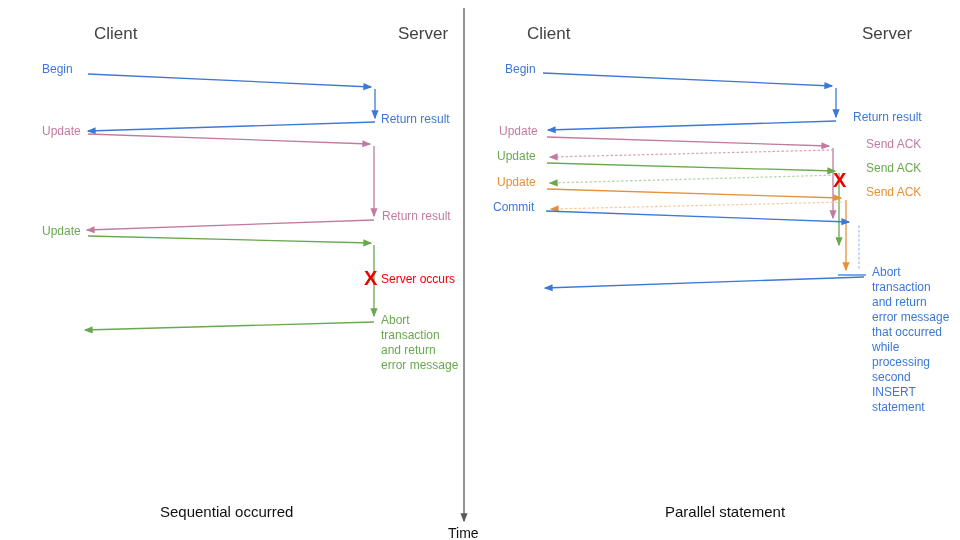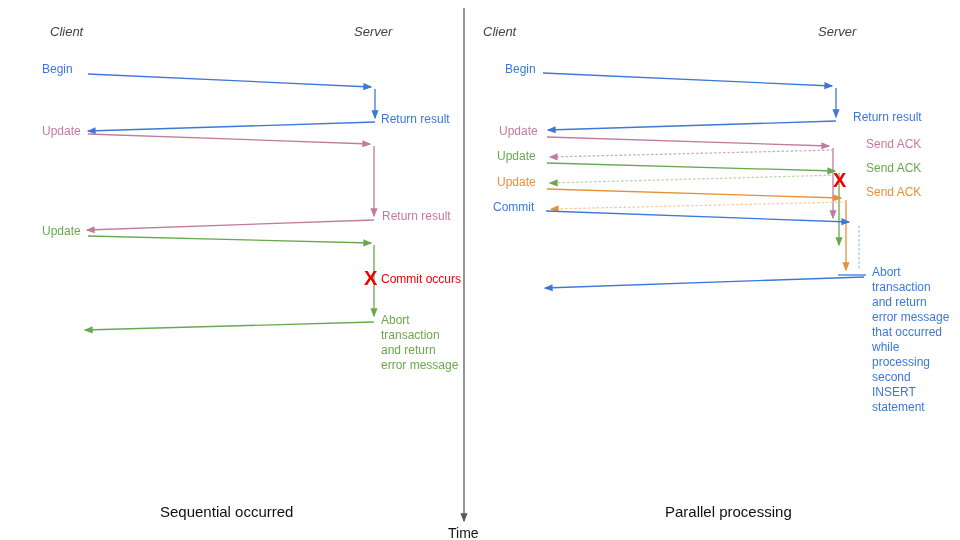--- a/index.html
+++ b/index.html
@@ -4,22 +4,23 @@
 <style>
   html,body{margin:0;padding:0;background:#ffffff;}
   #canvas{
     position:relative;width:960px;height:540px;overflow:hidden;
     background:#ffffff;
     font-family:"Liberation Sans", sans-serif;
   }
   #arrows{position:absolute;left:0;top:0;}
   #labels{position:absolute;left:0;top:0;width:960px;height:472px;}
   .hdr{
-    position:absolute;font-style:italic;font-size:13px;color:#434343;
+    position:absolute;font-size:17px;color:#434343;
     white-space:nowrap;
+    margin-left:44px;
   }
   .title{position:absolute;font-size:15px;color:#111111;white-space:nowrap;}
   .time-label{position:absolute;font-size:14px;color:#111111;white-space:nowrap;}
   .msg{
     position:absolute;font-size:12px;line-height:15px;white-space:pre-line;
   }
 </style>
 </head>
 <body>
 
@@ -70,21 +71,21 @@
       <line x1="864" y1="277" x2="545" y2="288" stroke="#3c78d8" stroke-width="1.3" marker-end="url(#ah-blue)"></line>
     </svg>
 
   <div id="labels">
       <div class="msg" style="left: 42px; top: 62px; color: rgb(60, 120, 216);">Begin</div>
       <div class="msg" style="left: 381px; top: 112px; color: rgb(60, 120, 216);">Return result</div>
       <div class="msg" style="left: 42px; top: 124px; color: rgb(194, 123, 160);">Update</div>
       <div class="msg" style="left: 382px; top: 209px; color: rgb(194, 123, 160);">Return result</div>
       <div class="msg" style="left: 42px; top: 224px; color: rgb(106, 168, 79);">Update</div>
       <div class="msg" style="left: 364px; top: 268px; color: rgb(238, 0, 0); font-weight: 700; font-size: 20px; line-height: 20px;">X</div>
-      <div class="msg" style="left: 381px; top: 272px; color: rgb(238, 0, 0);">Commit occurs</div>
+      <div class="msg" style="left: 381px; top: 272px; color: rgb(238, 0, 0);">Server occurs</div>
       <div class="msg" style="left: 381px; top: 313px; color: rgb(106, 168, 79);">Abort
 transaction
 and return
 error message</div>
       <div class="msg" style="left: 505px; top: 62px; color: rgb(60, 120, 216);">Begin</div>
       <div class="msg" style="left: 853px; top: 110px; color: rgb(60, 120, 216);">Return result</div>
       <div class="msg" style="left: 499px; top: 124px; color: rgb(194, 123, 160);">Update</div>
       <div class="msg" style="left: 866px; top: 137px; color: rgb(194, 123, 160);">Send ACK</div>
       <div class="msg" style="left: 497px; top: 149px; color: rgb(106, 168, 79);">Update</div>
       <div class="msg" style="left: 866px; top: 161px; color: rgb(106, 168, 79);">Send ACK</div>
@@ -103,16 +104,16 @@
 INSERT
 statement</div>
     </div>
 
   <div class="hdr" style="left:50px;top:24px">Client</div>
   <div class="hdr" style="left:354px;top:24px">Server</div>
   <div class="hdr" style="left:483px;top:24px">Client</div>
   <div class="hdr" style="left:818px;top:24px">Server</div>
 
   <div class="title" style="left:160px;top:503px">Sequential occurred</div>
-  <div class="title" style="left:665px;top:503px">Parallel processing</div>
+  <div class="title" style="left:665px;top:503px">Parallel statement</div>
 
   <div class="time-label" style="left:448px;top:525px">Time</div>
 </div>
 
 </body></html>

